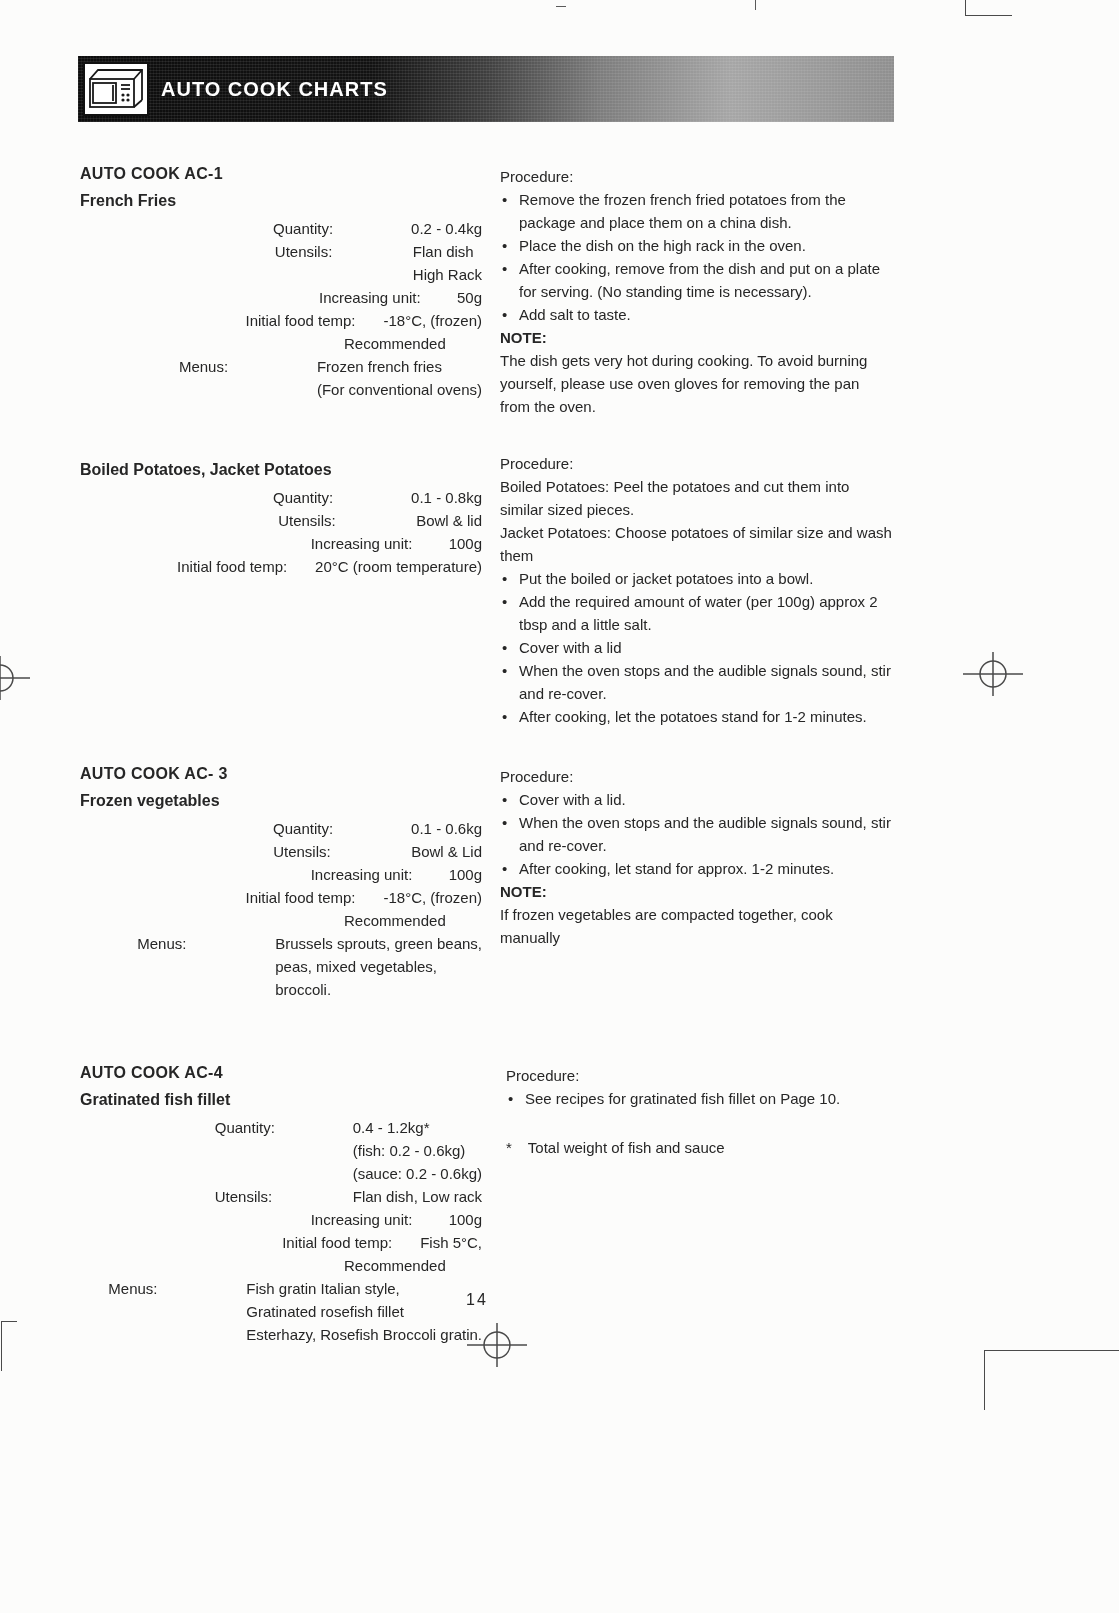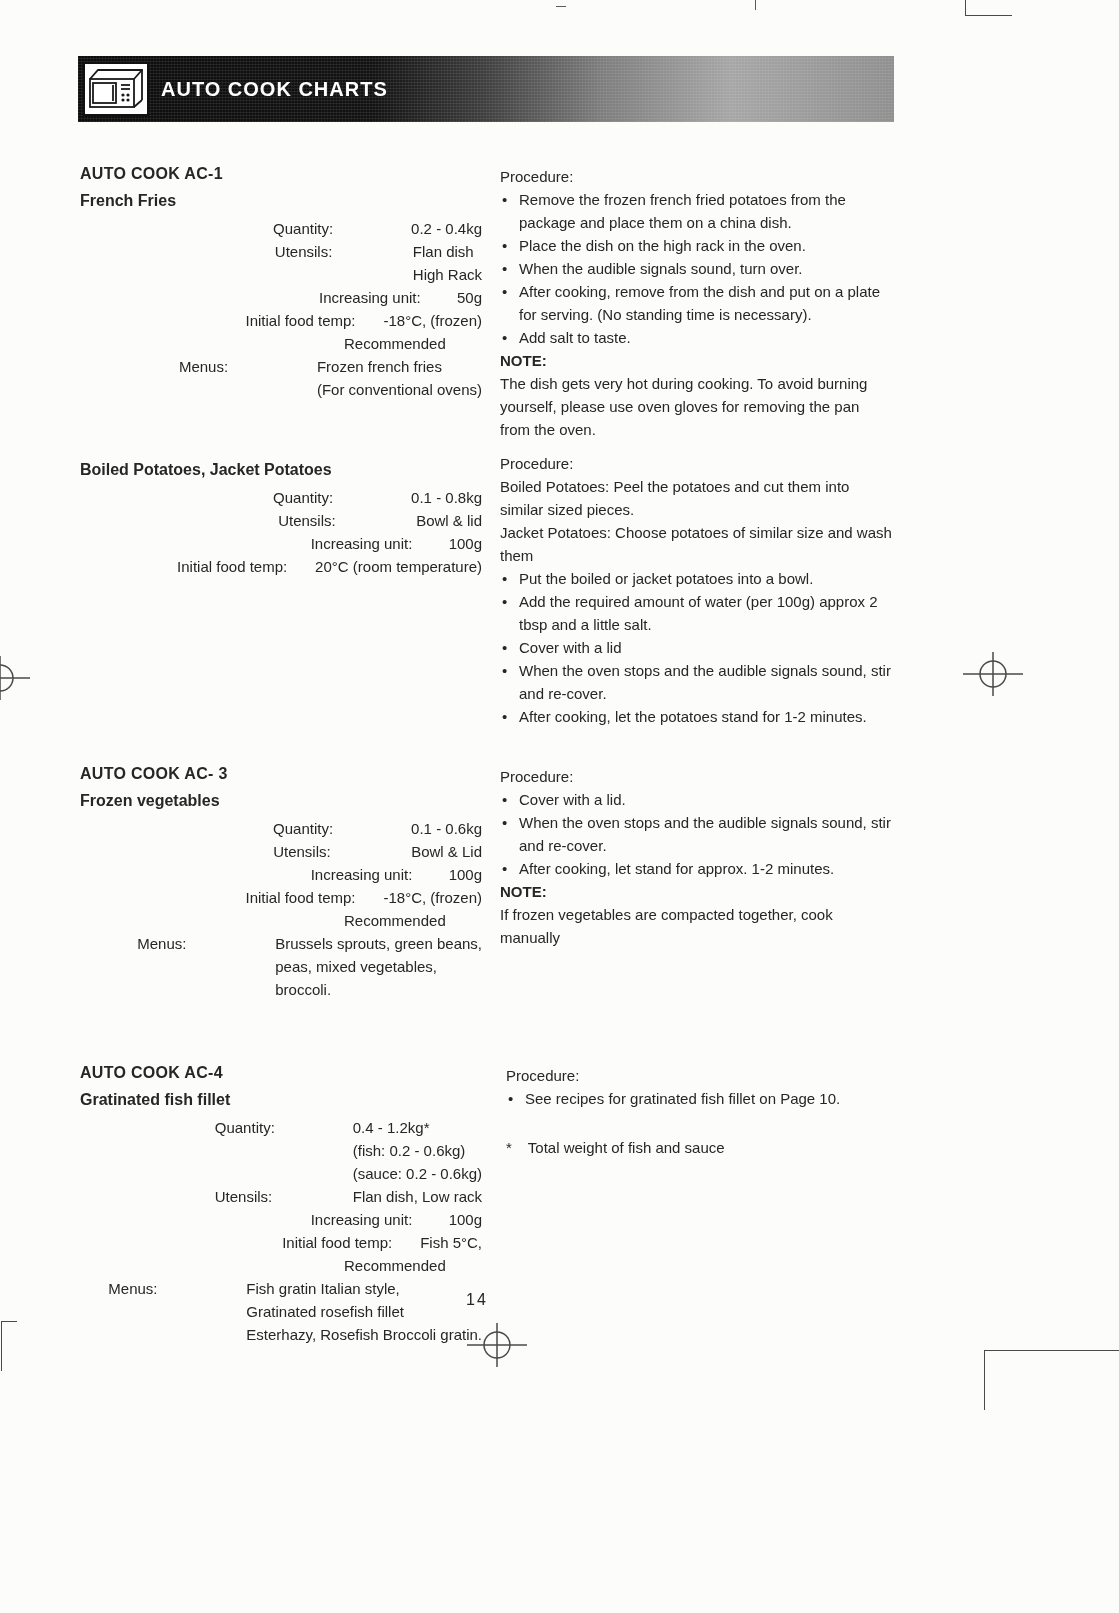--- a/index.html
+++ b/index.html
@@ -115,21 +115,20 @@
       <div class="spec">
         <span class="spec-label">Menus:</span>
         <span class="spec-value">Frozen french fries
 (For conventional ovens)</span>
       </div>
     </div>
     <div class="col-right">
       <div class="proc-heading">Procedure:</div>
       <div class="bullet">Remove the frozen french fried potatoes from the package and place them on a china dish.</div>
       <div class="bullet">Place the dish on the high rack in the oven.</div>
-      <div class="bullet">When the audible signals sound, turn over.</div>
       <div class="bullet">After cooking, remove from the dish and put on a plate for serving.  (No standing time is necessary).</div>
       <div class="bullet">Add salt to taste.</div>
       <div class="note-heading">NOTE:</div>
       <div class="note-text">The dish gets very hot during cooking.  To avoid burning yourself, please use oven gloves for removing the pan from the oven.</div>
     </div>
   </div>
 
   <div class="row" style="top:452px;">
     <div class="col-left">
       <div class="sec-sub">Boiled Potatoes, Jacket Potatoes</div>

